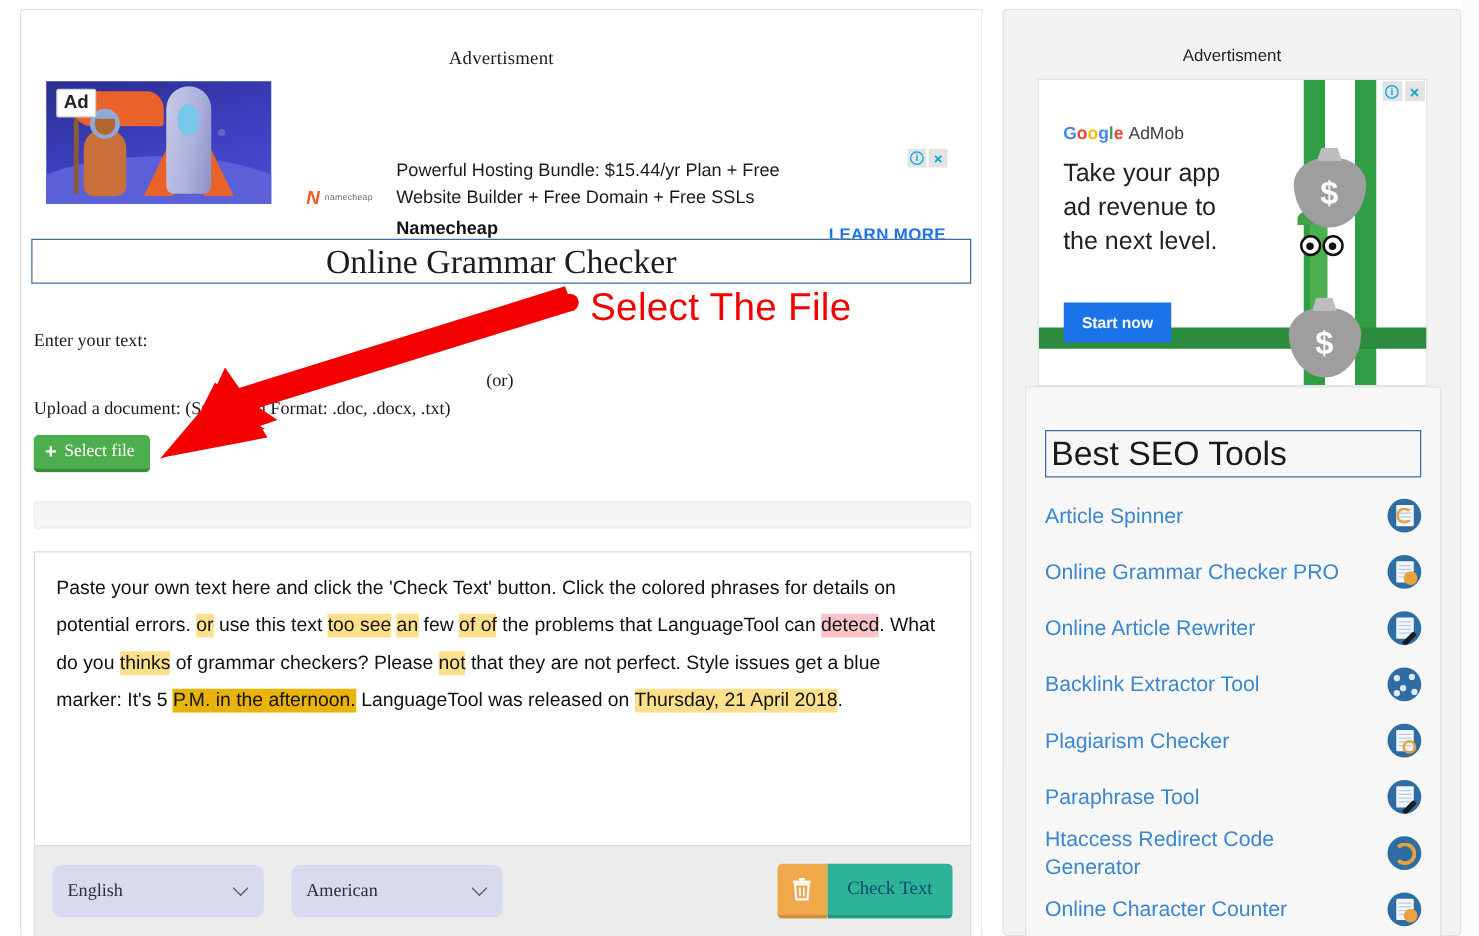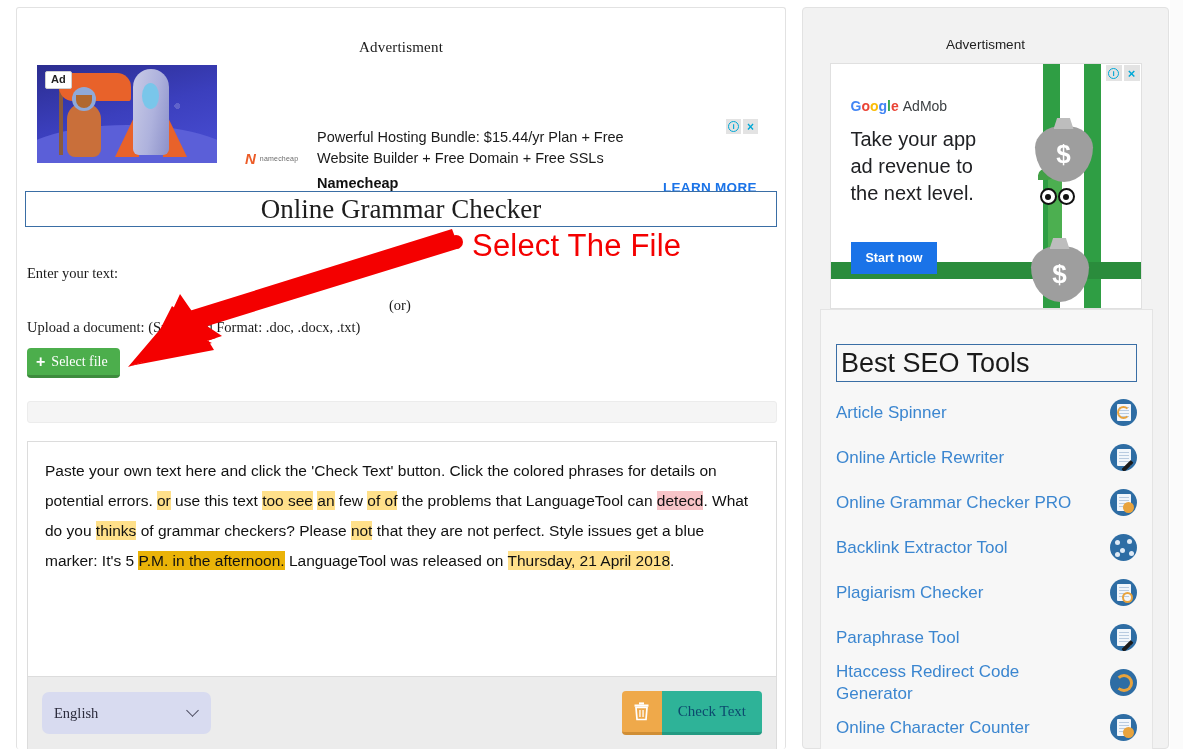--- a/index.html
+++ b/index.html
@@ -98,21 +98,21 @@
   .ad-art .person:after {
     content: ""; position: absolute; left: 9px; top: -8px;
     width: 16px; height: 13px; border-radius: 0 0 8px 8px;
     background: #b0682f;
   }
   .ad-badge {
     position: absolute; left: 8px; top: 6px;
     background: #ffffff;
     color: #222;
     font-family: "Liberation Sans", sans-serif;
-    font-size: 11px; font-weight: 600;
+    font-size: 15px; font-weight: 600;
     padding: 1px 5px;
     border: 1px solid #d0d0d0;
     border-radius: 2px;
     line-height: 1.25;
   }
   .nc-logo {
     position: absolute;
     left: 228px; top: 88px;
     display: flex; align-items: center; gap: 4px;
   }
@@ -581,20 +581,24 @@
     </button>
 
     <div class="progress-strip"></div>
 
     <div class="editor-wrap">
       <div class="editor-body" id="editor-body"><span>Paste your own text here and click the 'Check Text' button. Click the colored phrases for details on potential errors. </span><mark class="err-grammar">or</mark><span> use this text </span><mark class="err-grammar">too see</mark><span> </span><mark class="err-grammar">an</mark><span> few </span><mark class="err-grammar">of of</mark><span> the problems that LanguageTool can </span><mark class="err-spell">detecd</mark><span>. What do you </span><mark class="err-grammar">thinks</mark><span> of grammar checkers? Please </span><mark class="err-grammar">not</mark><span> that they are not perfect. Style issues get a blue marker: It's 5 </span><mark class="err-style">P.M. in the afternoon.</mark><span> LanguageTool was released on </span><mark class="err-grammar">Thursday, 21 April 2018</mark><span>.</span></div>
 
       <div class="editor-toolbar">
         <div class="sel">
           <span class="sel-val">English</span>
+          <span class="chev"></span>
+        </div>
+        <div class="sel">
+          <span class="sel-val">American</span>
           <span class="chev"></span>
         </div>
         <div class="toolbar-spacer"></div>
         <button class="btn-clear">
           <svg width="17" height="19" viewBox="0 0 17 19">
             <rect x="1.5" y="2.5" width="14" height="2.2" fill="#fff"></rect>
             <rect x="6" y="0.4" width="5" height="2.1" fill="#fff"></rect>
             <path d="M3 5.5 h11 l-1 12 h-9 z" fill="none" stroke="#fff" stroke-width="1.7"></path>
             <rect x="6.3" y="8" width="1.3" height="7" fill="#fff"></rect>
             <rect x="9.4" y="8" width="1.3" height="7" fill="#fff"></rect>
@@ -654,31 +658,31 @@
       </div>
       <div class="seo-list" id="seo-list">
           <div class="seo-item">
             <div class="seo-label">Article Spinner</div>
             <div class="seo-icon">
               <div class="sheet"></div>
               <div class="ring"></div>
             </div>
           </div>
           <div class="seo-item">
+            <div class="seo-label">Online Grammar Checker PRO</div>
+            <div class="seo-icon">
+              <div class="sheet"></div>
+              <div class="tick"></div>
+            </div>
+          </div>
+          <div class="seo-item">
             <div class="seo-label">Online Article Rewriter</div>
             <div class="seo-icon">
               <div class="sheet"></div>
               <div class="pen"></div>
-            </div>
-          </div>
-          <div class="seo-item">
-            <div class="seo-label">Online Grammar Checker PRO</div>
-            <div class="seo-icon">
-              <div class="sheet"></div>
-              <div class="tick"></div>
             </div>
           </div>
           <div class="seo-item">
             <div class="seo-label">Backlink Extractor Tool</div>
             <div class="seo-icon">
               <div class="node" style="left:5px;top:6px"></div>
               <div class="node" style="left:17px;top:5px"></div>
               <div class="node" style="left:10px;top:14px"></div>
               <div class="node" style="left:19px;top:17px"></div>
               <div class="node" style="left:5px;top:18px"></div>

